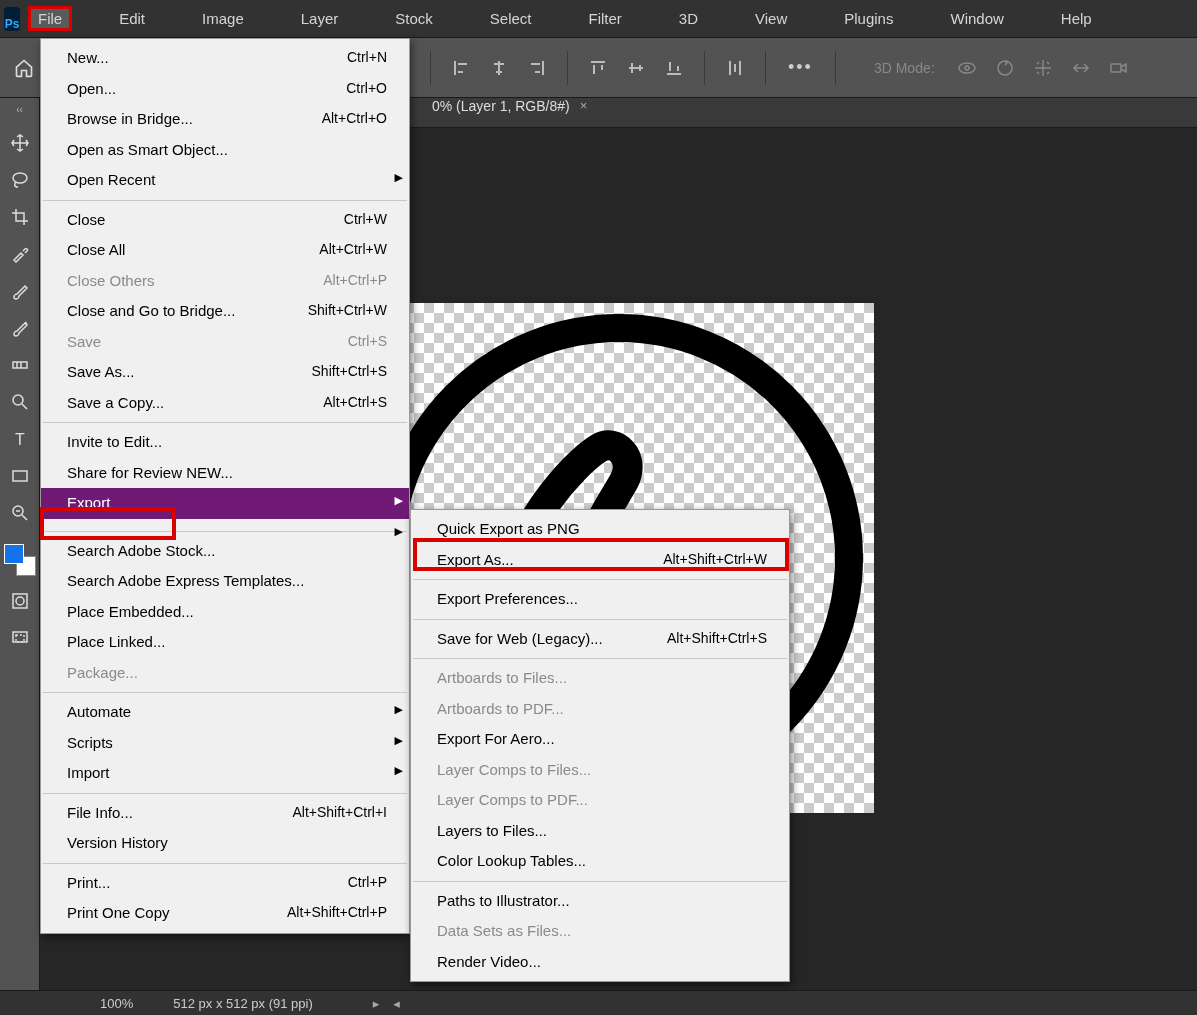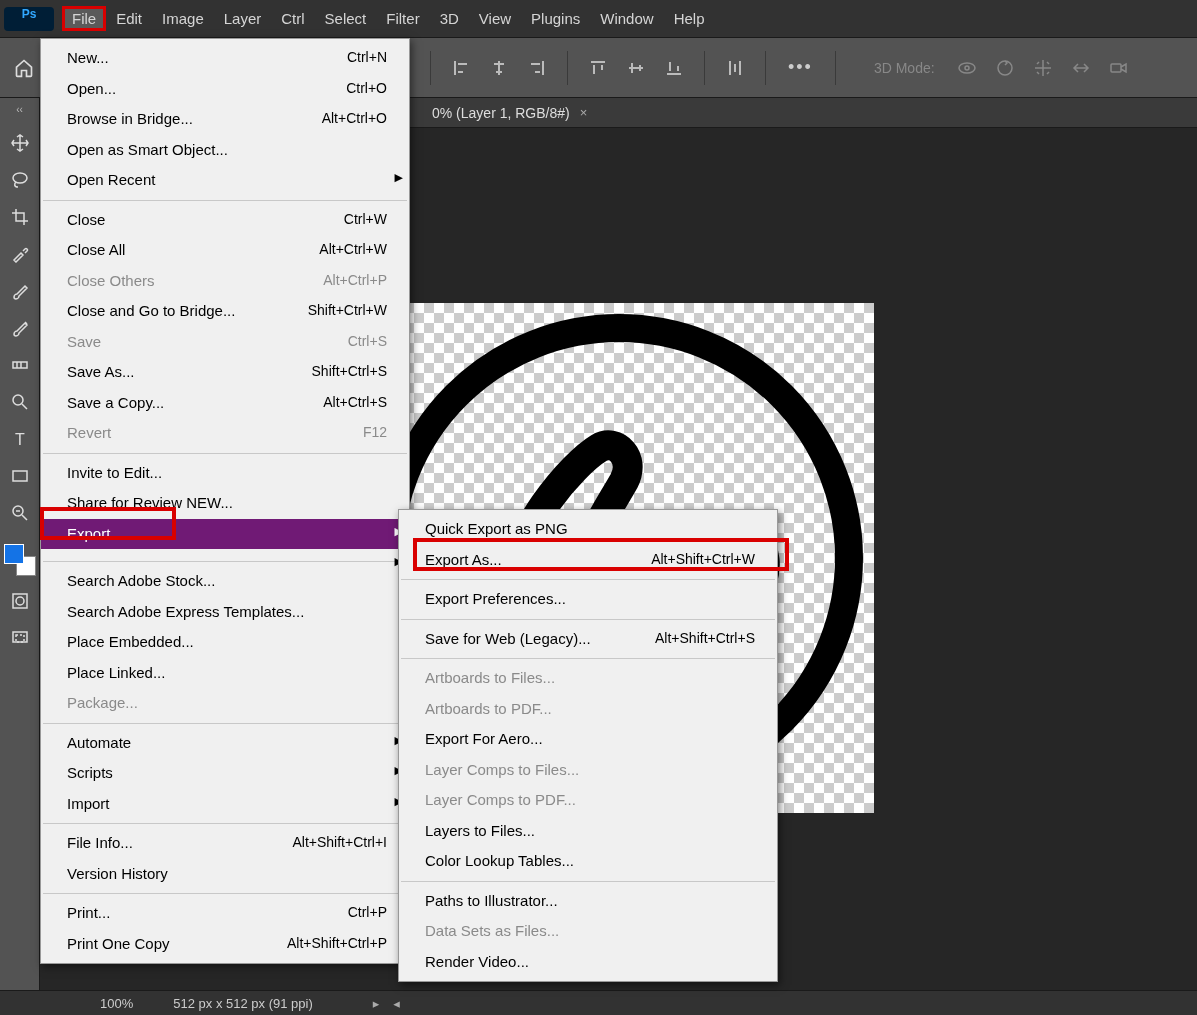--- a/index.html
+++ b/index.html
@@ -1,69 +1,69 @@
 <!DOCTYPE html>
 <html><head>
 <meta charset="utf-8">
 <style>
 *{margin:0;padding:0;box-sizing:border-box;font-family:"Segoe UI",Arial,sans-serif;user-select:none}
 body{background:#323232;width:1197px;height:1015px;overflow:hidden;position:relative;color:#d5d5d5;font-size:14px}
 .menubar{height:38px;background:#323232;display:flex;align-items:center;padding-left:4px;border-bottom:1px solid #1a1a1a}
-.ps-logo{width:50px;height:24px;background:#001e36;border-radius:4px;display:flex;align-items:flex-start;justify-content:center;margin-right:8px}
+.ps-logo{width:16px;height:24px;background:#001e36;border-radius:4px;display:flex;align-items:flex-end;justify-content:center;margin-right:8px}
 .ps-logo span{color:#31a8ff;font-weight:bold;font-size:12px}
 .menu-item{padding:4px 10px;cursor:pointer;font-size:15px}
 .menu-item.active{background:#5a5a5a;border:3px solid #d90000;padding:1px 7px}
 .optbar{height:60px;background:#535353;display:flex;align-items:center;padding-left:8px;border-bottom:1px solid #1a1a1a;gap:6px}
 .home-btn{width:32px;height:32px;display:flex;align-items:center;justify-content:center;color:#ddd}
 .opt-divider{width:1px;height:34px;background:#3a3a3a;margin:0 8px}
 .opt-icon{width:26px;height:26px;display:flex;align-items:center;justify-content:center;color:#bbb;font-size:16px;margin:0 3px}
 .opt-dots{color:#ccc;font-size:18px;letter-spacing:2px;margin:0 8px}
 .opt-label{color:#888;font-size:14px;margin-left:24px;margin-right:10px}
 .content{display:flex;height:calc(100% - 98px - 25px)}
 .toolbox{width:40px;background:#535353;display:flex;flex-direction:column;align-items:center;padding-top:6px;gap:1px;border-right:1px solid #1a1a1a}
 .tb-collapse{width:30px;height:14px;color:#bbb;font-size:10px;text-align:center;margin-bottom:6px}
 .tool{width:32px;height:32px;display:flex;align-items:center;justify-content:center;color:#ddd;font-size:18px;margin:2px 0;cursor:pointer}
 .swatches{margin-top:12px;position:relative;width:32px;height:32px}
 .swatch-fg{position:absolute;width:20px;height:20px;background:#1473e6;border:1px solid #fff;top:0;left:0}
 .swatch-bg{position:absolute;width:20px;height:20px;background:#fff;border:1px solid #888;bottom:0;right:0}
 .canvas-area{flex:1;background:#262626;position:relative;overflow:hidden}
 .tabbar{height:30px;background:#3a3a3a;display:flex;align-items:center;border-bottom:1px solid #1a1a1a}
-.doc-tab{height:100%;display:flex;align-items:center;padding:0 12px;color:#ddd;font-size:14px;margin-left:380px}
+.doc-tab{height:100%;display:flex;align-items:flex-start;padding:0 12px;color:#ddd;font-size:14px;margin-left:380px}
 .doc-tab .close-x{margin-left:10px;font-size:13px;color:#aaa}
 .canvas-viewport{position:absolute;top:30px;left:0;right:0;bottom:0;display:flex;align-items:flex-start;justify-content:center;padding-top:175px}
 .artboard{width:510px;height:510px;background-image:repeating-conic-gradient(#fff 0 25%,#ccc 0 50%);background-size:20px 20px;position:relative}
 .artboard svg{position:absolute;top:0;left:0}
 .statusbar{height:25px;background:#323232;display:flex;align-items:center;color:#ccc;font-size:13px;padding-left:100px;gap:40px;position:absolute;bottom:0;left:0;right:0;border-top:1px solid #1a1a1a}
 .statusbar .arrows{display:flex;gap:14px;color:#aaa;margin-left:20px}
 
 .file-menu{position:absolute;top:38px;left:40px;width:370px;background:#f0f0f0;color:#000;box-shadow:2px 3px 8px rgba(0,0,0,.5);border:1px solid #999;z-index:100;padding:4px 0}
-.export-menu{position:absolute;top:509px;left:398px;width:380px;background:#f0f0f0;color:#000;box-shadow:2px 3px 8px rgba(0,0,0,.5);border:1px solid #999;z-index:101;padding:4px 0}
+.export-menu{position:absolute;top:509px;left:410px;width:380px;background:#f0f0f0;color:#000;box-shadow:2px 3px 8px rgba(0,0,0,.5);border:1px solid #999;z-index:101;padding:4px 0}
 .mrow{display:flex;align-items:flex-start;padding:4px 22px 4px 26px;font-size:15px;cursor:pointer;position:relative;line-height:1.5}
 .mrow.disabled{color:#8a8a8a;cursor:default}
 .mrow.selected{background:#701a75;color:#fff}
 .mrow .lbl{flex:1}
 .mrow .sc{font-size:14px}
 .mrow .sub-arrow{position:absolute;right:6px;font-size:11px}
 .msep{height:1px;background:#c8c8c8;margin:4px 2px}
 .redbox-export{position:absolute;top:507px;left:40px;width:136px;height:33px;border:4px solid #d90000;z-index:105;pointer-events:none}
 .redbox-exportas{position:absolute;top:538px;left:413px;width:376px;height:33px;border:4px solid #d90000;z-index:105;pointer-events:none}
 </style>
 </head>
 <body>
 
 <div class="menubar">
   <div class="ps-logo">
       <span>Ps</span>
     </div>
-  <div id="menubar-items" style="display: flex;">
+  <div id="menubar-items" style="display: flex; gap: 37px;">
       <div class="menu-item active">File</div>
       <div class="menu-item">Edit</div>
       <div class="menu-item">Image</div>
       <div class="menu-item">Layer</div>
-      <div class="menu-item">Ctrl</div>
+      <div class="menu-item">Stock</div>
       <div class="menu-item">Select</div>
       <div class="menu-item">Filter</div>
       <div class="menu-item">3D</div>
       <div class="menu-item">View</div>
       <div class="menu-item">Plugins</div>
       <div class="menu-item">Window</div>
       <div class="menu-item">Help</div>
     </div>
 </div>
 
@@ -319,24 +319,20 @@
       <span class="sc">Ctrl+S</span>
     </div>
     <div class="mrow">
       <span class="lbl">Save As...</span>
       <span class="sc">Shift+Ctrl+S</span>
     </div>
     <div class="mrow">
       <span class="lbl">Save a Copy...</span>
       <span class="sc">Alt+Ctrl+S</span>
     </div>
-    <div class="mrow disabled">
-      <span class="lbl">Revert</span>
-      <span class="sc">F12</span>
-    </div>
     <div class="msep"></div>
     <div class="mrow">
       <span class="lbl">Invite to Edit...</span>
     </div>
     <div class="mrow">
       <span class="lbl">Share for Review NEW...</span>
     </div>
     <div class="mrow selected">
       <span class="lbl">Export</span>
       <span class="sub-arrow">▶</span>

